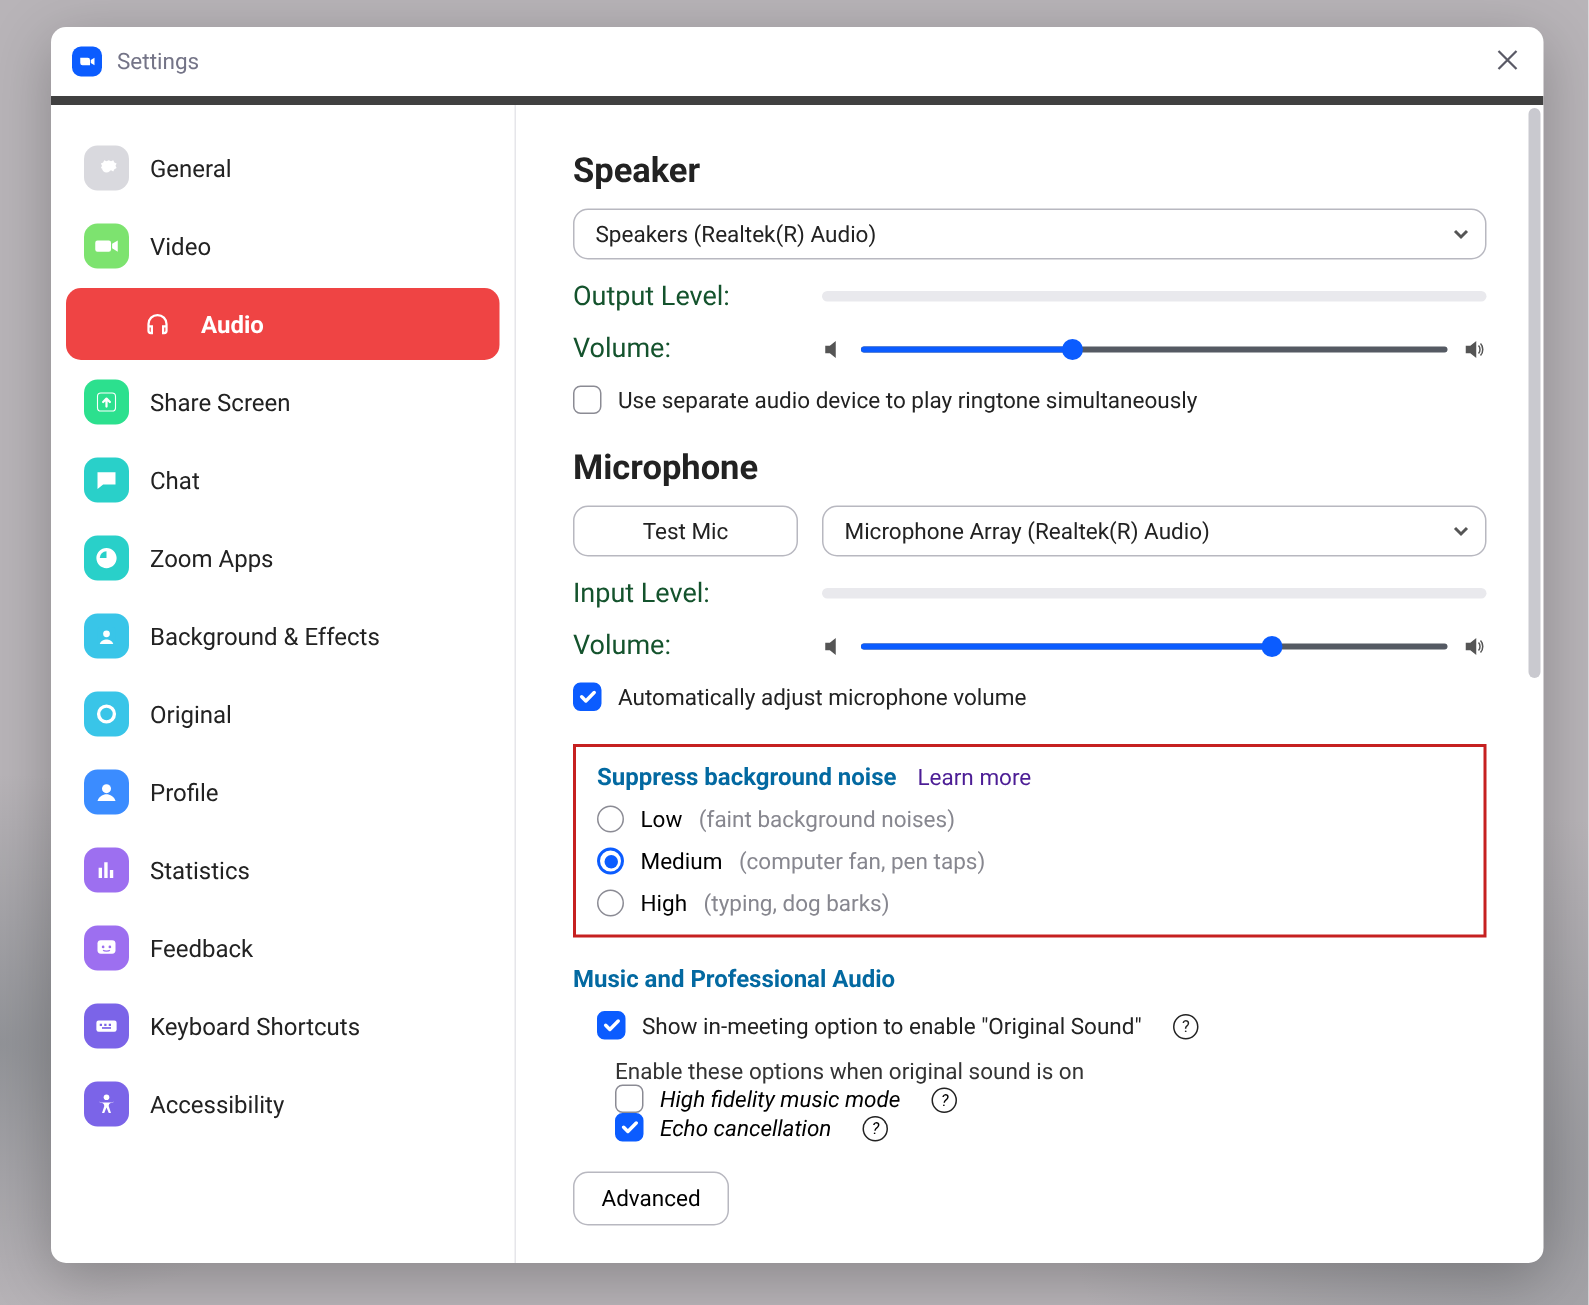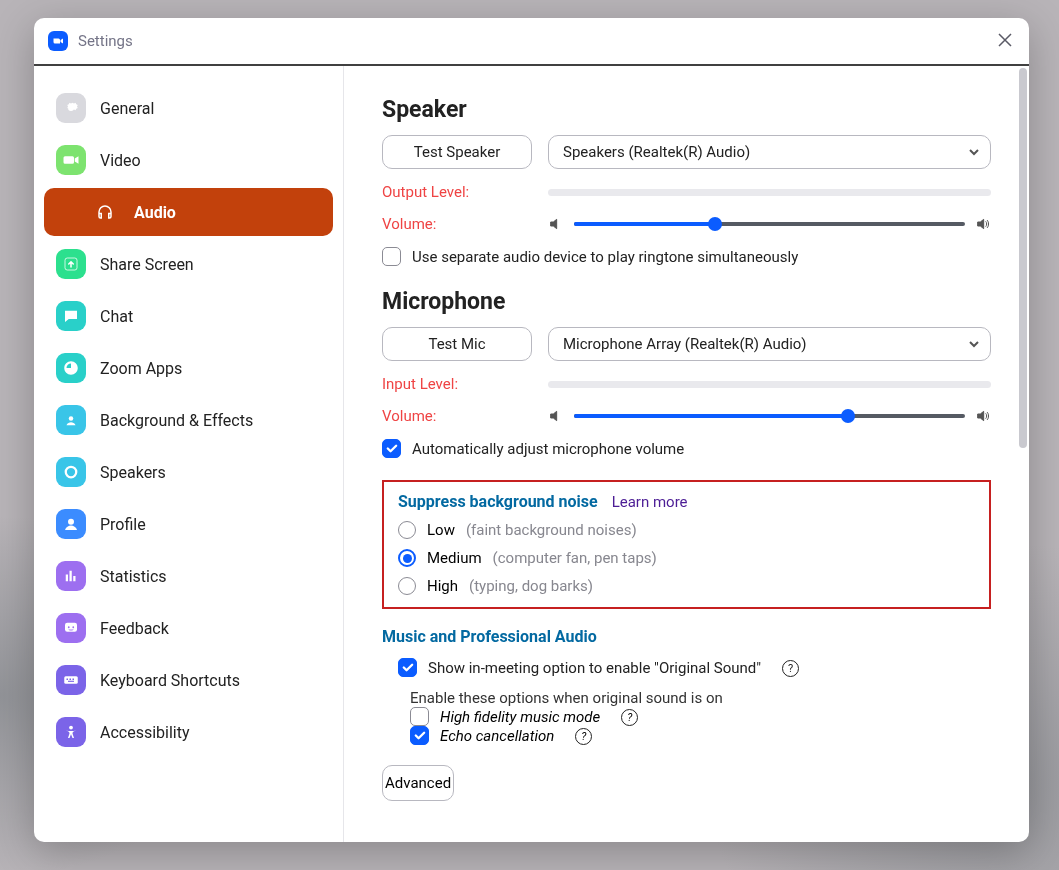--- a/index.html
+++ b/index.html
@@ -13,39 +13,39 @@
       background: #fff; border-radius: 10px; box-shadow: 0 10px 40px rgba(0,0,0,0.25);
       display: flex; flex-direction: column; overflow: hidden;
     }
     .titlebar { height: 46px; display: flex; align-items: center; padding: 0 14px; position: relative; }
     .app-icon { width: 20px; height: 20px; background: #0b5cff; border-radius: 6px; display:flex; align-items:center; justify-content:center; margin-right: 10px; }
     .app-icon svg { width: 12px; height: 12px; fill:#fff; }
     .title-text { color: #747487; font-size: 15px; }
     .close-btn { position: absolute; right: 14px; top: 12px; width: 20px; height: 20px; display:flex; align-items:center; justify-content:center; cursor:pointer; color:#5a5a66; }
     .close-btn svg { width: 14px; height: 14px; stroke:#5a5a66; stroke-width:1.5; fill:none; }
 
-    .body { flex:1; display:flex; overflow:hidden; border-top: 2px solid #404040; }
+    .body { flex:1; display:flex; overflow:hidden; border-top: 6px solid #404040; }
     .sidebar { width: 310px; border-right: 1px solid #e6e6ea; padding: 18px 10px; overflow:auto; }
     .nav-item { display:flex; align-items:center; padding: 9px 12px; border-radius: 10px; cursor:pointer; gap: 14px; margin-bottom: 4px; color:#222; font-size:16px; }
-    .nav-item.active { background: #c2410c; color:#fff; font-weight:700;padding-left:46px; }
+    .nav-item.active { background: #ef4444; color:#fff; font-weight:700;padding-left:46px; }
     .nav-item.active .nav-icon { background: transparent; color:#fff; }
     .nav-icon { width: 30px; height: 30px; border-radius: 9px; display:flex; align-items:center; justify-content:center; color:#fff; flex-shrink:0; }
     .nav-icon svg { width:18px; height:18px; }
 
     .content-wrap { flex:1; position:relative; }
     .content { position:absolute; inset:0; overflow-y:auto; padding: 30px 38px 30px 38px; }
     .scrollbar-fake { position:absolute; right:2px; top:2px; width:8px; height:380px; background:#c9c9cf; border-radius:4px; }
 
     .section-h { font-weight:700; font-size:23px; color:#222; margin-bottom:12px; }
     .row { display:flex; align-items:center; margin-bottom:14px; }
     .test-btn { width:150px; height:34px; border:1px solid #b8b8c0; border-radius:10px; background:#fff; font-size:15px; color:#222; margin-right:16px; cursor:pointer; }
     .select { flex:1; height:34px; border:1px solid #b8b8c0; border-radius:10px; background:#fff; padding:0 32px 0 14px; font-size:15px; color:#222; display:flex; align-items:center; position:relative; cursor:pointer; }
     .select svg { position:absolute; right:10px; top:50%; transform:translateY(-50%); width:12px; height:12px; stroke:#555; stroke-width:2; fill:none; }
     .plain-row { display:flex; align-items:center; margin-bottom:14px; }
-    .plain-label { font-size:15px; color:#ef4444; width:166px; }
+    .plain-label { font-size:18px; color:#14532d; width:166px; }
     .level-bar { flex:1; height:7px; background:#e9e9ed; border-radius:4px; }
     .slider-wrap { flex:1; display:flex; align-items:center; gap:10px; }
     .slider-track { flex:1; height:4px; background:#555a63; border-radius:2px; position:relative; }
     .slider-track::before { content:""; position:absolute; left:0; top:0; bottom:0; background:#0b5cff; border-radius:2px; }
     .slider-thumb { position:absolute; top:50%; transform:translate(-50%,-50%); width:14px; height:14px; background:#0b5cff; border-radius:50%; }
     .slider-out::before { width:36%; }
     .slider-out .slider-thumb { left:36%; }
     .slider-in::before { width:70%; }
     .slider-in .slider-thumb { left:70%; }
     .spk-icon { width:16px; height:16px; color:#555; }
@@ -64,21 +64,21 @@
     .radio.sel { border-color:#0b5cff; border-width:2px; }
     .radio.sel::after { content:""; width:9px; height:9px; background:#0b5cff; border-radius:50%; }
     .hint { color:#87878f; }
 
     .sub-block { margin-top:18px; }
     .sub-block .group-title { font-weight:700; font-size:16px; }
     .sub-block .check-row { margin-bottom:12px; }
     .indent { margin-left:28px; font-size:15px; color:#333; }
     .sub-check { display:flex; align-items:flex-end; gap:11px; margin:0 0; margin-left:28px; font-size:15px;font-style:italic; }
     .qmark { width:17px; height:17px; border:1.2px solid #222; border-radius:50%; display:inline-flex; align-items:center; justify-content:center; font-size:11px; margin-left:10px; cursor:pointer; }
-    .adv-btn { margin-top:20px; padding:8px 2px; border:1px solid #b8b8c0; border-radius:10px; background:#fff; font-size:15px; cursor:pointer; }
+    .adv-btn { margin-top:20px; padding:8px 18px; border:1px solid #b8b8c0; border-radius:10px; background:#fff; font-size:15px; cursor:pointer; }
 
     
     .ci-general{background:#d9d9de;} .ci-general svg{fill:#fff;}
     .ci-video{background:#7de36f;} .ci-video svg{fill:#fff;}
     .ci-audio{color:#fff;} .ci-audio svg{fill:none;stroke:#fff;stroke-width:2;}
     .ci-share{background:#2ce08e;} .ci-share svg{fill:#fff;stroke:#fff;}
     .ci-chat{background:#29d0c9;} .ci-chat svg{fill:#fff;}
     .ci-apps{background:#29d0c9;} .ci-apps svg{fill:#fff;}
     .ci-bg{background:#39c5e8;} .ci-bg svg{fill:#fff;}
     .ci-rec{background:#39c5e8;} .ci-rec svg{fill:none;stroke:#fff;stroke-width:3;}
@@ -166,21 +166,21 @@
             </svg>
           </div>
         <span>Background &amp; Effects</span>
       </div>
       <div class="nav-item">
         <div class="nav-icon ci-rec">
             <svg viewBox="0 0 24 24">
               <circle cx="12" cy="12" r="7"></circle>
             </svg>
           </div>
-        <span>Speakers</span>
+        <span>Original</span>
       </div>
       <div class="nav-item">
         <div class="nav-icon ci-profile">
             <svg viewBox="0 0 24 24">
               <circle cx="12" cy="9" r="4"></circle>
               <path d="M4 20c1-4 5-6 8-6s7 2 8 6"></path>
             </svg>
           </div>
         <span>Profile</span>
       </div>
@@ -225,21 +225,20 @@
         <span>Accessibility</span>
       </div>
     </div>
 
     <div class="content-wrap">
       <div class="scrollbar-fake"></div>
       <div class="content">
 
         <div class="section-h">Speaker</div>
         <div class="row">
-          <button class="test-btn">Test Speaker</button>
           <div class="select">
             <span>Speakers (Realtek(R) Audio)</span>
             <svg viewBox="0 0 12 12">
                 <path d="M2 4l4 4 4-4"></path>
               </svg>
           </div>
         </div>
         <div class="plain-row">
           <div class="plain-label">Output Level:</div>
           <div class="level-bar"></div>

